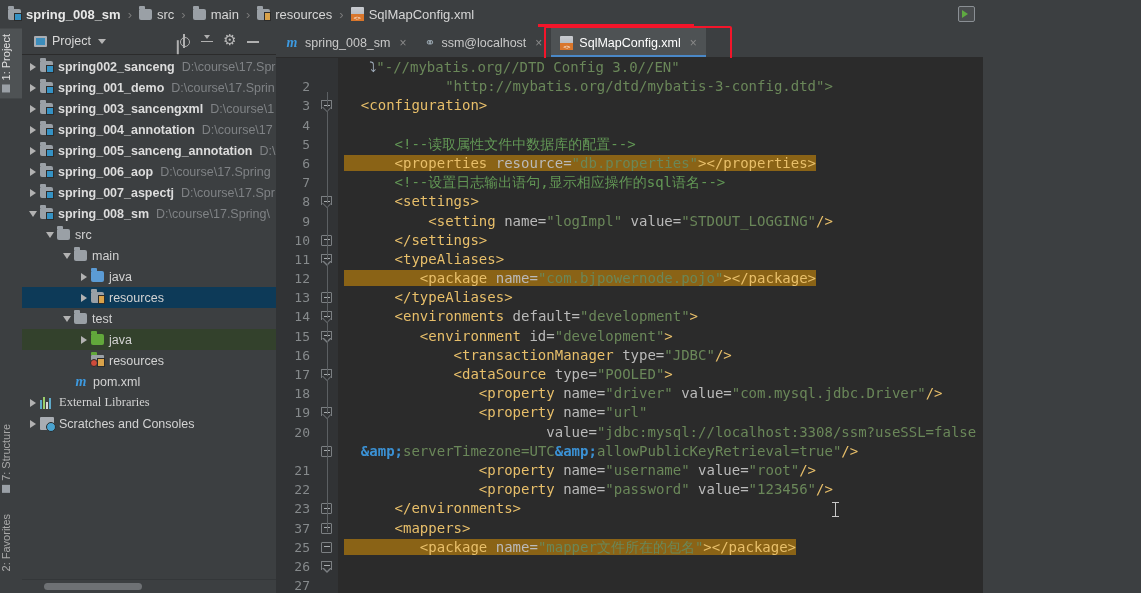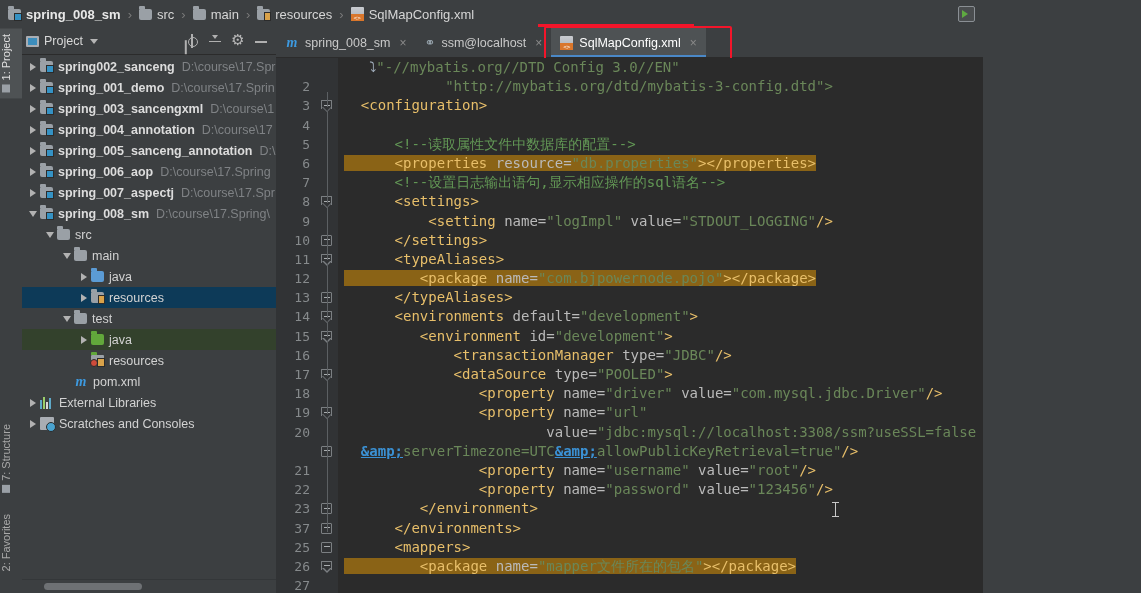--- a/index.html
+++ b/index.html
@@ -130,21 +130,21 @@
     transform: rotate(180deg);
   }
 
   
   .projpanel {
     position: absolute; left: 22px; top: 28px; width: 254px; height: 565px;
     background: #3c3f41; border-right: 1px solid #2b2b2b;
     display: flex; flex-direction: column;
   }
   .proj-header {
-    height: 26px; display: flex; align-items: center; padding: 0 4px;
+    height: 26px; display: flex; align-items: center; padding: 0 12px;
     border-bottom: 1px solid #2b2b2b; flex: 0 0 auto;
   }
   .proj-title { font-size: 12.5px; color: #d8d8d8; margin-left: 5px; }
   .proj-sqico {
     width: 13px; height: 11px; background:#a9adb3; border-radius:1px; position:relative;
   }
   .proj-sqico::after{
     content:""; position:absolute; left:2px; top:2px; width:9px; height:7px; background:#3c8dbc;
   }
   .caret-dn {
@@ -302,21 +302,21 @@
   .codecol {
     flex:1 1 auto; position:relative; overflow:hidden;
     font-family:"DejaVu Sans Mono", monospace; font-size:14px;
   }
   .cline { height:19.2px; line-height:19.2px; white-space:pre; padding-left:6px; }
   .hl { background:#8a6316; }
   .tag { color:#e8bf6a; }
   .attr { color:#bababa; }
   .str { color:#6a8759; }
   .cmt { color:#629755; }
-  .ent { color:#3b91d4; font-weight:bold;text-decoration:underline; }
+  .ent { color:#3b91d4; font-weight:bold; }
   .punct { color:#a9b7c6; }
   .caret-i {
     position:absolute; left:497px; top:444px; width:1px; height:15px; background:#c8c8c8;
   }
   .caret-i::before, .caret-i::after {
     content:""; position:absolute; left:-3px; width:7px;height:1px;background:#c8c8c8;
   }
   .caret-i::before { top:0; }
   .caret-i::after { bottom:0; }
 
@@ -489,21 +489,21 @@
           <span class="ico-testres tw">
             <span class="dot"></span>
           </span>
           <span class="tname plain">resources</span>
         </div>
         <div class="trow" style="padding-left: 38px;">
           <span class="arrow-none"></span>
           <span class="ico-m tw">m</span>
           <span class="tname plain">pom.xml</span>
         </div>
-        <div class="trow" style="padding-left: 4px;">
+        <div class="trow" style="padding-left: 4px; font-family: Liberation Serif, serif;">
           <span class="arrow-r"></span>
           <span class="ico-lib tw">
             <i></i>
             <i></i>
             <i></i>
             <i></i>
           </span>
           <span class="tname plain">External Libraries</span>
         </div>
         <div class="trow" style="padding-left: 4px;">
@@ -617,21 +617,20 @@
           <div class="cline"><span class="punct">      </span><span class="tag">&lt;environments </span><span class="attr">default=</span><span class="str">"development"</span><span class="tag">&gt;</span></div>
           <div class="cline"><span class="punct">         </span><span class="tag">&lt;environment </span><span class="attr">id=</span><span class="str">"development"</span><span class="tag">&gt;</span></div>
           <div class="cline"><span class="punct">             </span><span class="tag">&lt;transactionManager </span><span class="attr">type=</span><span class="str">"JDBC"</span><span class="tag">/&gt;</span></div>
           <div class="cline"><span class="punct">             </span><span class="tag">&lt;dataSource </span><span class="attr">type=</span><span class="str">"POOLED"</span><span class="tag">&gt;</span></div>
           <div class="cline"><span class="punct">                </span><span class="tag">&lt;property </span><span class="attr">name=</span><span class="str">"driver" </span><span class="attr">value=</span><span class="str">"com.mysql.jdbc.Driver"</span><span class="tag">/&gt;</span></div>
           <div class="cline"><span class="punct">                </span><span class="tag">&lt;property </span><span class="attr">name=</span><span class="str">"url"</span></div>
           <div class="cline"><span class="punct">                        </span><span class="attr">value=</span><span class="str">"jdbc:mysql://localhost:3308/ssm?useSSL=false</span></div>
           <div class="cline"><span class="punct">  </span><span class="ent">&amp;amp;</span><span class="str">serverTimezone=UTC</span><span class="ent">&amp;amp;</span><span class="str">allowPublicKeyRetrieval=true"</span><span class="tag">/&gt;</span></div>
           <div class="cline"><span class="punct">                </span><span class="tag">&lt;property </span><span class="attr">name=</span><span class="str">"username" </span><span class="attr">value=</span><span class="str">"root"</span><span class="tag">/&gt;</span></div>
           <div class="cline"><span class="punct">                </span><span class="tag">&lt;property </span><span class="attr">name=</span><span class="str">"password" </span><span class="attr">value=</span><span class="str">"123456"</span><span class="tag">/&gt;</span></div>
-          <div class="cline"><span class="punct">         </span><span class="tag">&lt;/environment&gt;</span></div>
           <div class="cline"><span class="punct">      </span><span class="tag">&lt;/environments&gt;</span></div>
           <div class="cline"><span class="punct">      </span><span class="tag">&lt;mappers&gt;</span></div>
           <div class="cline"><span class="hl"><span class="punct">         </span><span class="tag">&lt;package </span><span class="attr">name=</span><span class="str">"mapper文件所在的包名"</span><span class="tag">&gt;&lt;/package&gt;</span></span></div>
           <div class="caret-i"></div>
         </div>
     </div>
 
     <div class="vscroll">
       <div class="vthumb"></div>
     </div>

